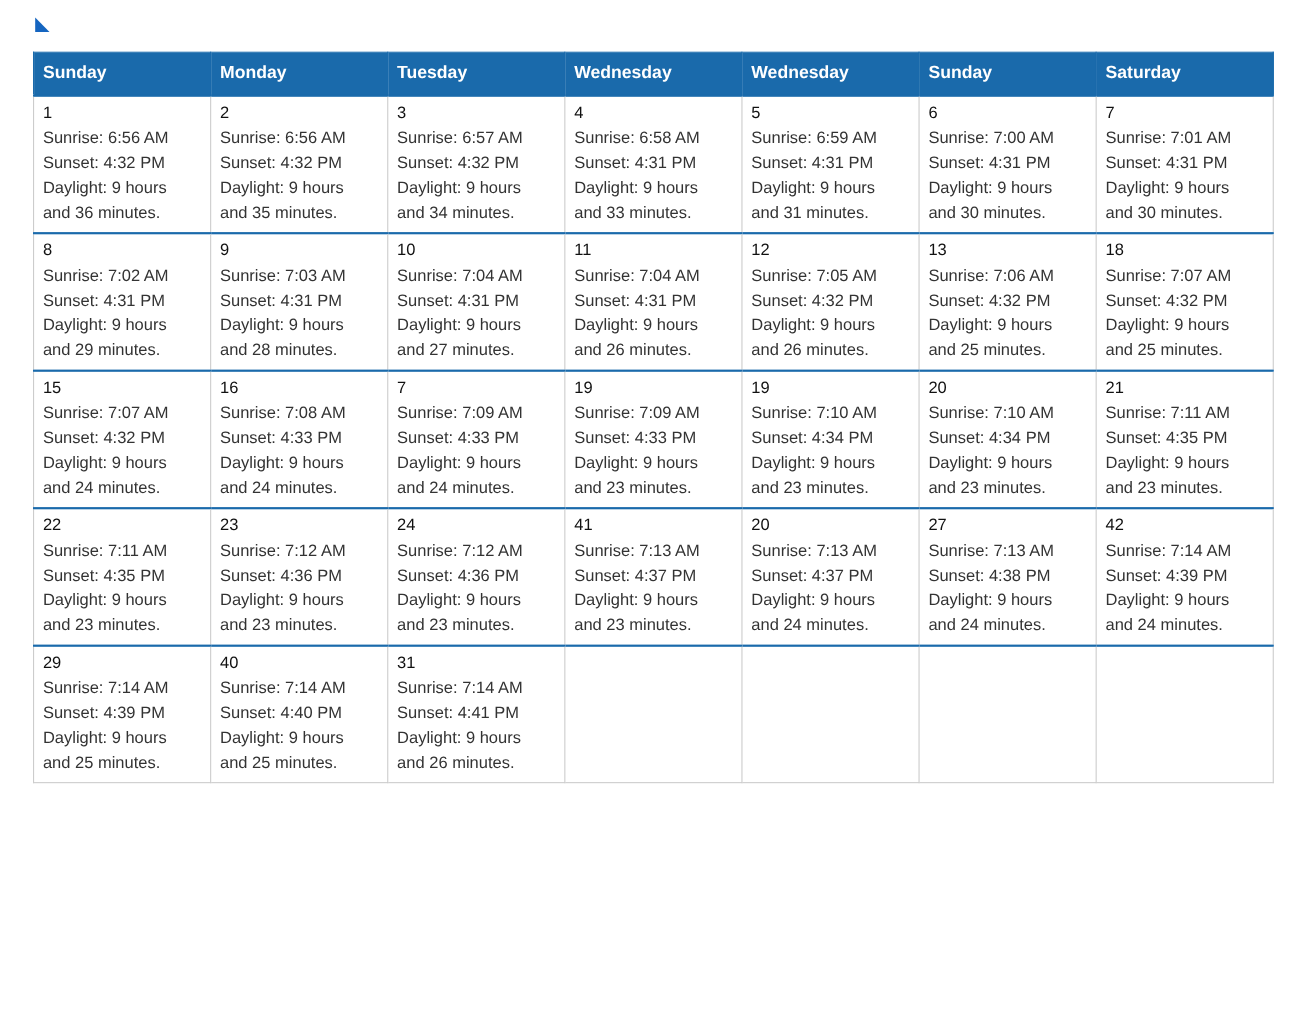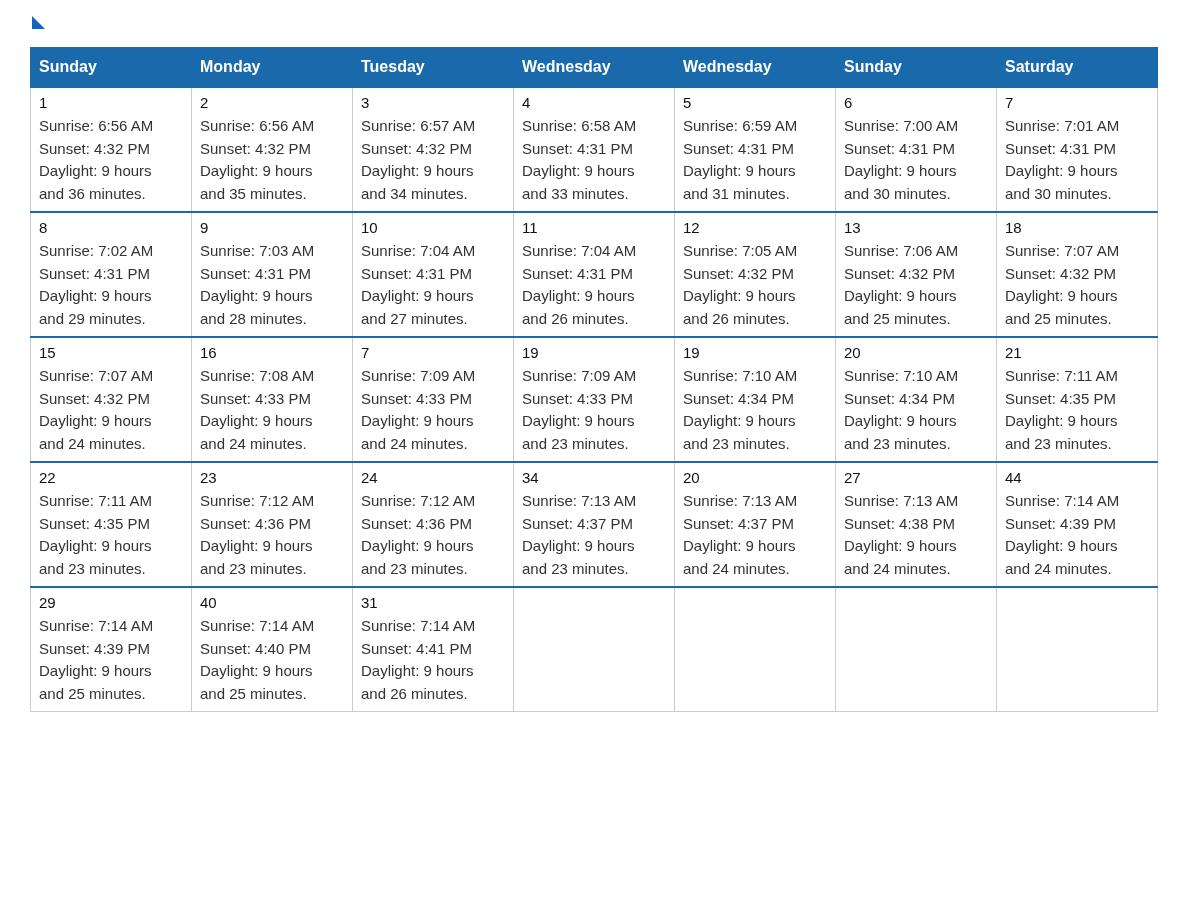--- a/index.html
+++ b/index.html
@@ -177,27 +177,27 @@
         <td><span class="day-num">21</span>
 <span class="day-info">Sunrise: 7:11 AM<br>Sunset: 4:35 PM<br>Daylight: 9 hours<br>and 23 minutes.</span></td>
       </tr>
       <tr>
         <td><span class="day-num">22</span>
 <span class="day-info">Sunrise: 7:11 AM<br>Sunset: 4:35 PM<br>Daylight: 9 hours<br>and 23 minutes.</span></td>
         <td><span class="day-num">23</span>
 <span class="day-info">Sunrise: 7:12 AM<br>Sunset: 4:36 PM<br>Daylight: 9 hours<br>and 23 minutes.</span></td>
         <td><span class="day-num">24</span>
 <span class="day-info">Sunrise: 7:12 AM<br>Sunset: 4:36 PM<br>Daylight: 9 hours<br>and 23 minutes.</span></td>
-        <td><span class="day-num">34</span>
+        <td><span class="day-num">41</span>
 <span class="day-info">Sunrise: 7:13 AM<br>Sunset: 4:37 PM<br>Daylight: 9 hours<br>and 23 minutes.</span></td>
         <td><span class="day-num">20</span>
 <span class="day-info">Sunrise: 7:13 AM<br>Sunset: 4:37 PM<br>Daylight: 9 hours<br>and 24 minutes.</span></td>
         <td><span class="day-num">27</span>
 <span class="day-info">Sunrise: 7:13 AM<br>Sunset: 4:38 PM<br>Daylight: 9 hours<br>and 24 minutes.</span></td>
-        <td><span class="day-num">44</span>
+        <td><span class="day-num">42</span>
 <span class="day-info">Sunrise: 7:14 AM<br>Sunset: 4:39 PM<br>Daylight: 9 hours<br>and 24 minutes.</span></td>
       </tr>
       <tr>
         <td><span class="day-num">29</span>
 <span class="day-info">Sunrise: 7:14 AM<br>Sunset: 4:39 PM<br>Daylight: 9 hours<br>and 25 minutes.</span></td>
         <td><span class="day-num">40</span>
 <span class="day-info">Sunrise: 7:14 AM<br>Sunset: 4:40 PM<br>Daylight: 9 hours<br>and 25 minutes.</span></td>
         <td><span class="day-num">31</span>
 <span class="day-info">Sunrise: 7:14 AM<br>Sunset: 4:41 PM<br>Daylight: 9 hours<br>and 26 minutes.</span></td>
         <td class="empty"></td>

